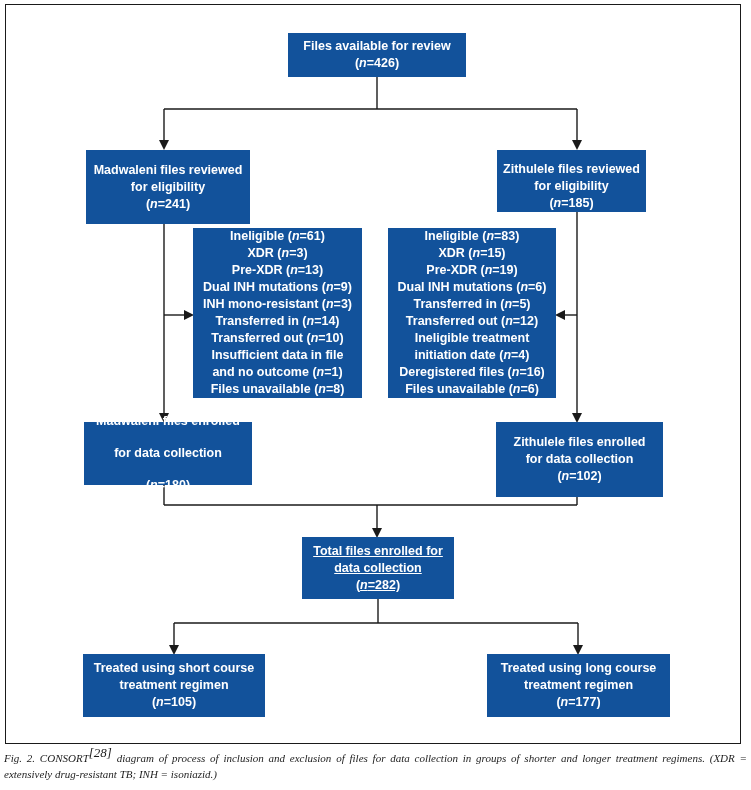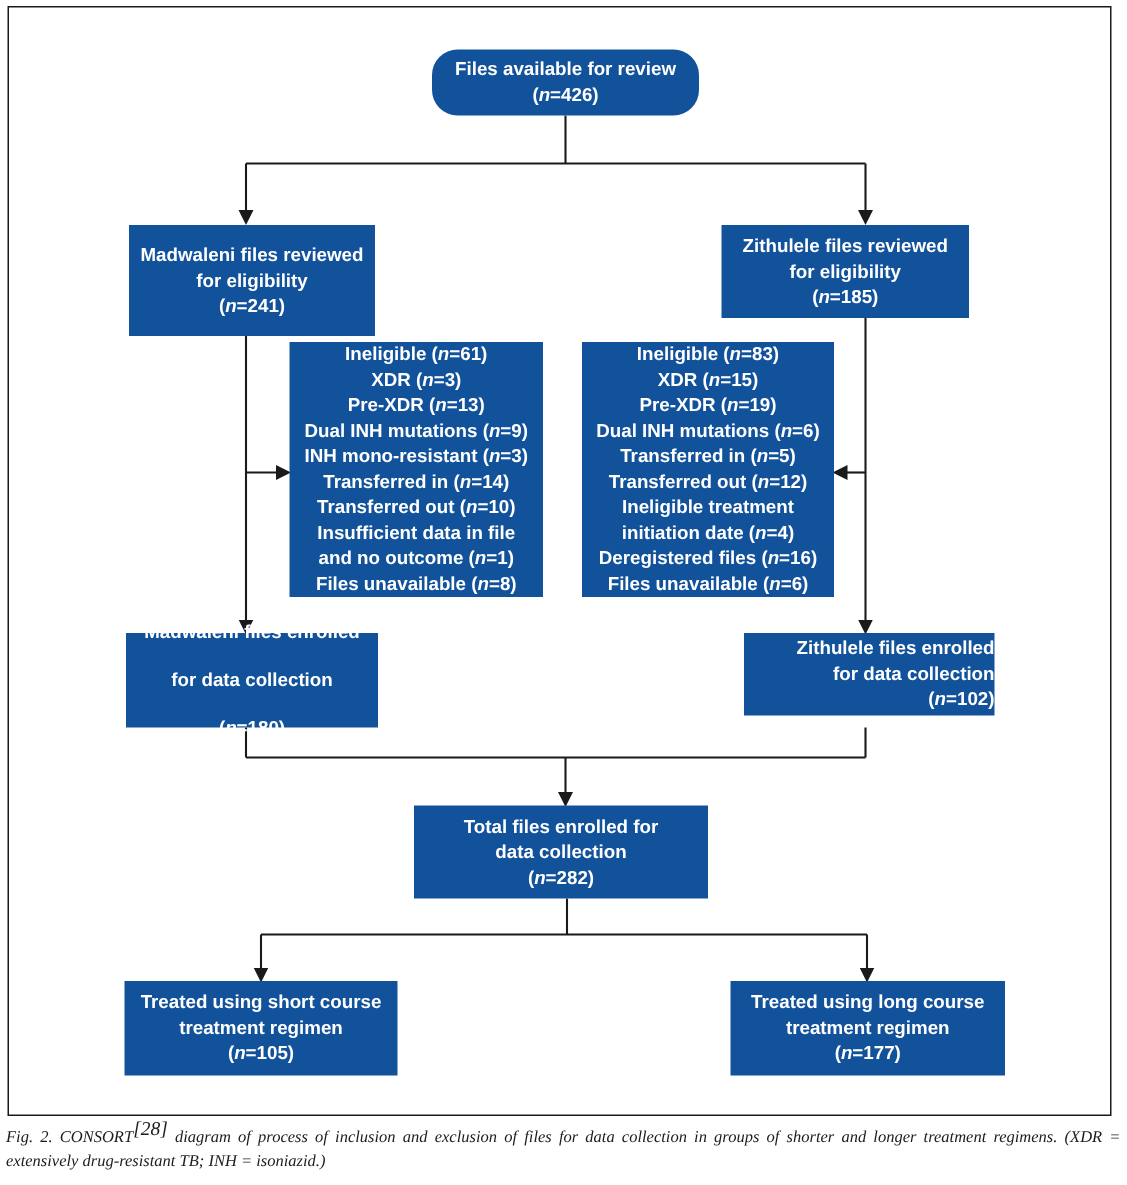--- a/index.html
+++ b/index.html
@@ -73,32 +73,32 @@
       <path d="M577,485 L577,505"></path>
       <path d="M164,505 L577,505"></path>
       <path d="M377,505 L377,530" marker-end="url(#arw)"></path>
       <path d="M378,599 L378,623"></path>
       <path d="M174,623 L578,623"></path>
       <path d="M174,623 L174,647" marker-end="url(#arw)"></path>
       <path d="M578,623 L578,647" marker-end="url(#arw)"></path>
     </g>
   </svg>
 
-  <div class="fbox" style="left:288px;top:33px;width:178px;height:44px;border-radius:17px;">
+  <div class="fbox" style="left:288px;top:33px;width:178px;height:44px;">
       <div class="box-line">Files available for review</div>
       <div class="box-line">(<i>n</i>=426)</div>
     </div>
 
   <div class="fbox" style="left:86px;top:150px;width:164px;height:74px;">
       <div class="box-line">Madwaleni files reviewed</div>
       <div class="box-line">for eligibility</div>
       <div class="box-line">(<i>n</i>=241)</div>
     </div>
 
-  <div class="fbox" style="left:481px;top:150px;width:165px;height:62px;">
+  <div class="fbox" style="left:497px;top:150px;width:149px;height:62px;justify-content:flex-end;">
       <div class="box-line">Zithulele files reviewed</div>
       <div class="box-line">for eligibility</div>
       <div class="box-line">(<i>n</i>=185)</div>
     </div>
 
   <div class="fbox" style="left:193px;top:228px;width:169px;height:170px;justify-content:center;">
       <div class="box-title">Ineligible (<i>n</i>=61)</div>
       <div class="box-line">XDR (<i>n</i>=3)</div>
       <div class="box-line">Pre-XDR (<i>n</i>=13)</div>
       <div class="box-line">Dual INH mutations (<i>n</i>=9)</div>
@@ -122,27 +122,27 @@
       <div class="box-line">Deregistered files (<i>n</i>=16)</div>
       <div class="box-line">Files unavailable (<i>n</i>=6)</div>
     </div>
 
   <div class="fbox" style="left:84px;top:422px;width:168px;height:63px;gap:15px;">
       <div class="box-line">Madwaleni files enrolled</div>
       <div class="box-line">for data collection</div>
       <div class="box-line">(<i>n</i>=180)</div>
     </div>
 
-  <div class="fbox" style="left:496px;top:422px;width:167px;height:55px;align-items:flex-end;">
+  <div class="fbox" style="left:496px;top:422px;width:167px;height:75px;">
       <div class="box-line">Zithulele files enrolled</div>
       <div class="box-line">for data collection</div>
       <div class="box-line">(<i>n</i>=102)</div>
     </div>
 
-  <div class="fbox" style="left:276px;top:537px;width:196px;height:62px;">
+  <div class="fbox" style="left:302px;top:537px;width:152px;height:62px;text-decoration:underline;">
       <div class="box-line">Total files enrolled for</div>
       <div class="box-line">data collection</div>
       <div class="box-line">(<i>n</i>=282)</div>
     </div>
 
   <div class="fbox" style="left:83px;top:654px;width:182px;height:63px;">
       <div class="box-line">Treated using short course</div>
       <div class="box-line">treatment regimen</div>
       <div class="box-line">(<i>n</i>=105)</div>
     </div>

